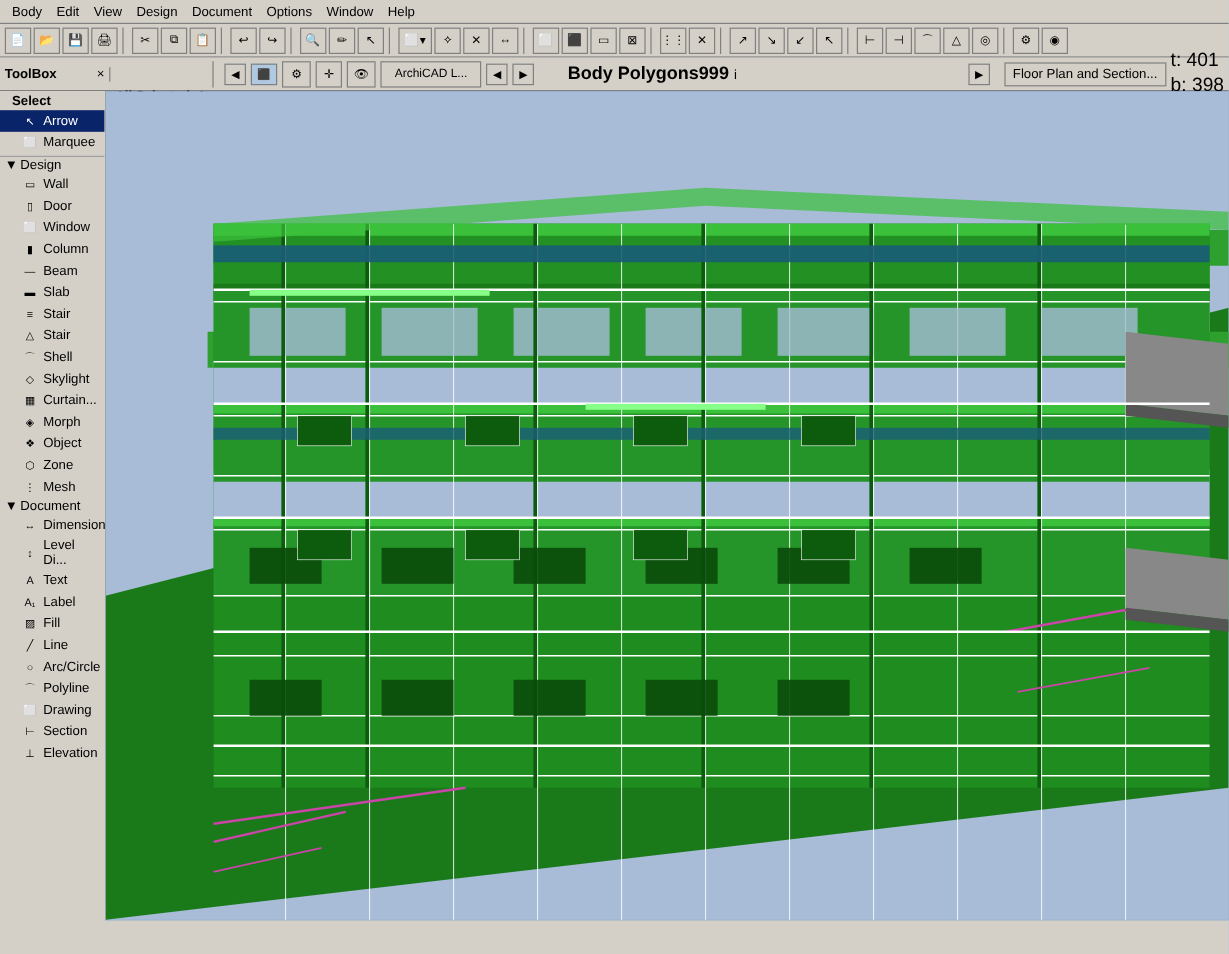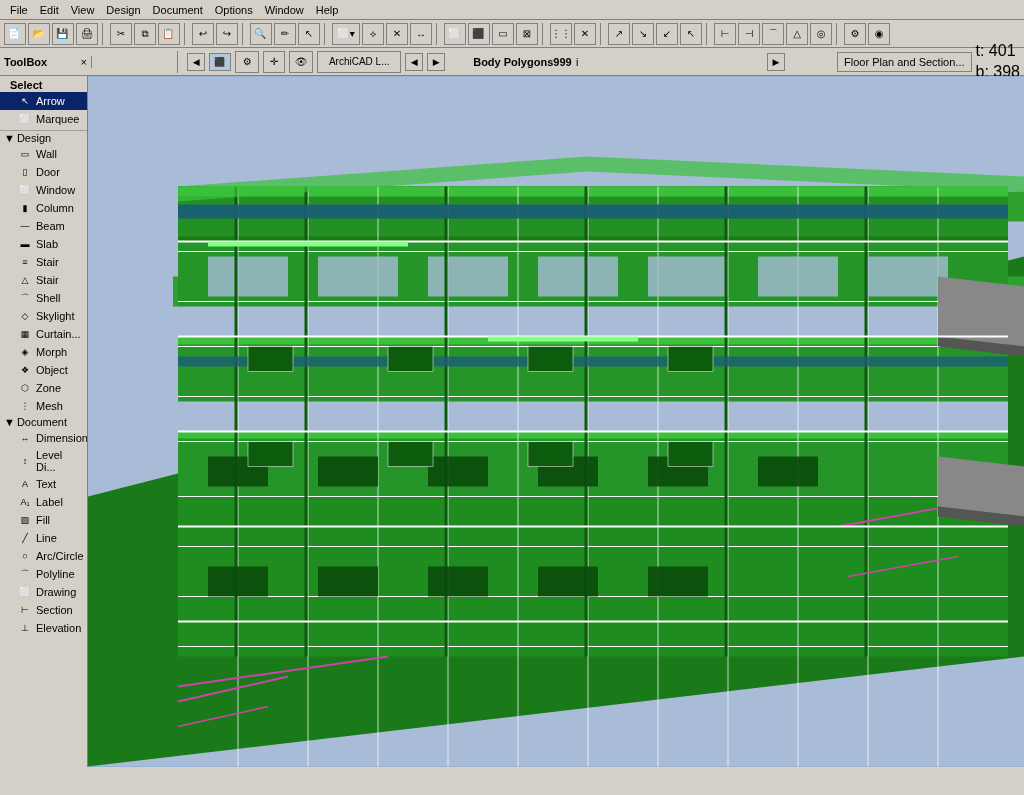--- a/index.html
+++ b/index.html
@@ -109,41 +109,40 @@
       padding: 0 4px;
       gap: 4px;
     }
     .btn-small {
       padding: 1px 6px;
       background: #d4d0c8;
       border: 1px solid #808080;
       font-size: 11px;
       cursor: pointer;
       height: 20px;
-      margin-left: 40px;
     }
     .nav-btn {
       width: 18px; height: 18px;
       background: #d4d0c8;
       border: 1px solid #808080;
       display: flex; align-items: center; justify-content: center;
       cursor: pointer; font-size: 9px;
     }
 
     
     #building-svg {
       width: 100%;
       height: 100%;
     }
   </style>
 </head>
 <body>
 
 <div id="menubar">
-  <div class="menu-item">File</div>
+  <div class="menu-item">Body</div>
   <div class="menu-item">Edit</div>
   <div class="menu-item">View</div>
   <div class="menu-item">Design</div>
   <div class="menu-item">Document</div>
   <div class="menu-item">Options</div>
   <div class="menu-item">Window</div>
   <div class="menu-item">Help</div>
 </div>
 
 <div id="toolbar1">
@@ -206,21 +205,21 @@
   <div class="nav-btn" style="width:22px; background:#b0c8e0;">⬛</div>
   <div class="tb-btn" style="width:24px;">⚙</div>
   <div class="tb-btn">✛</div>
   <div class="tb-btn" style="width:24px;">👁</div>
   <div class="tb-btn" style="width:84px; font-size:10px;">ArchiCAD L...</div>
 
   <div class="nav-btn">◀</div>
   <div class="nav-btn">▶</div>
   <div style="width:20px;"></div>
 
-  <span style="font-size:11px; font-weight:bold;">Body Polygons999</span>
+  <span style="font-size:15px; font-weight:bold;">Body Polygons999</span>
   <span style="font-size:11px;">ℹ</span>
 
   <div style="flex:1;"></div>
 
   <div class="nav-btn">▶</div>
   <div style="width:4px;"></div>
 
   <button class="btn-small">Floor Plan and Section...</button>
 
   <div style="margin-left:auto; display:flex; flex-direction:column; font-size:16px; line-height:1.3;">

